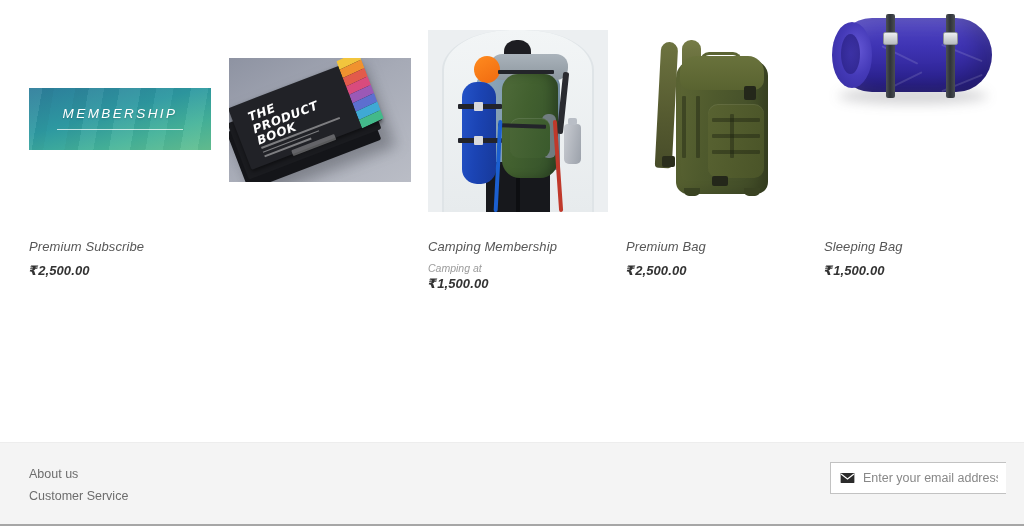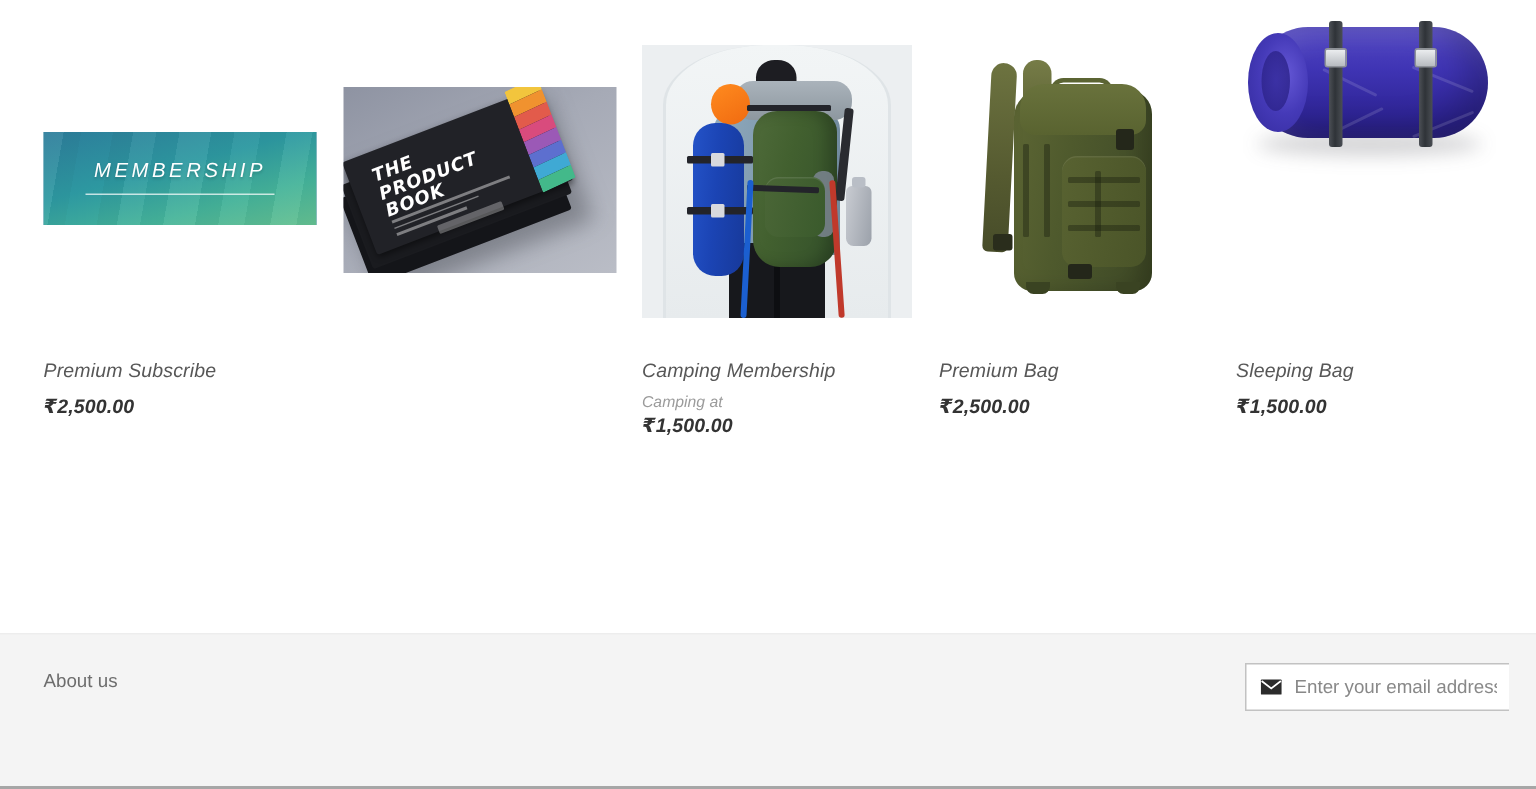--- a/index.html
+++ b/index.html
@@ -480,21 +480,21 @@
   }
   .sbb1 { left: 59px; }
   .sbb2 { left: 119px; }
 
   
   .footer {
     position: absolute;
     left: 0;
     bottom: 0;
     width: 1024px;
-    height: 104px;
+    height: 84px;
     background: #f4f4f4;
     border-top: 1px solid #ededed;
     border-bottom: 2px solid #a6a6a6;
   }
 
   .footer-links {
     position: absolute;
     left: 29px;
     top: 20px;
   }
@@ -710,20 +710,21 @@
         </div>
       </div>
     </div>
 
   </div>
 
   <div class="footer">
 
     <div class="footer-links">
       <a class="footer-link" href="#">About us</a>
+      <a class="footer-link" href="#">Customer Service</a>
     </div>
 
     <div class="newsletter">
       <div class="email-field">
         <svg class="env-icon" viewBox="0 0 16 12">
           <rect x="0.5" y="0.5" width="15" height="11" rx="0.5" fill="#2b2b2b"></rect>
           <path d="M1 1.6 L8 7 L15 1.6" fill="none" stroke="#ffffff" stroke-width="1.3"></path>
         </svg>
         <input class="email-input" type="text" placeholder="Enter your email address" style="">
       </div>

